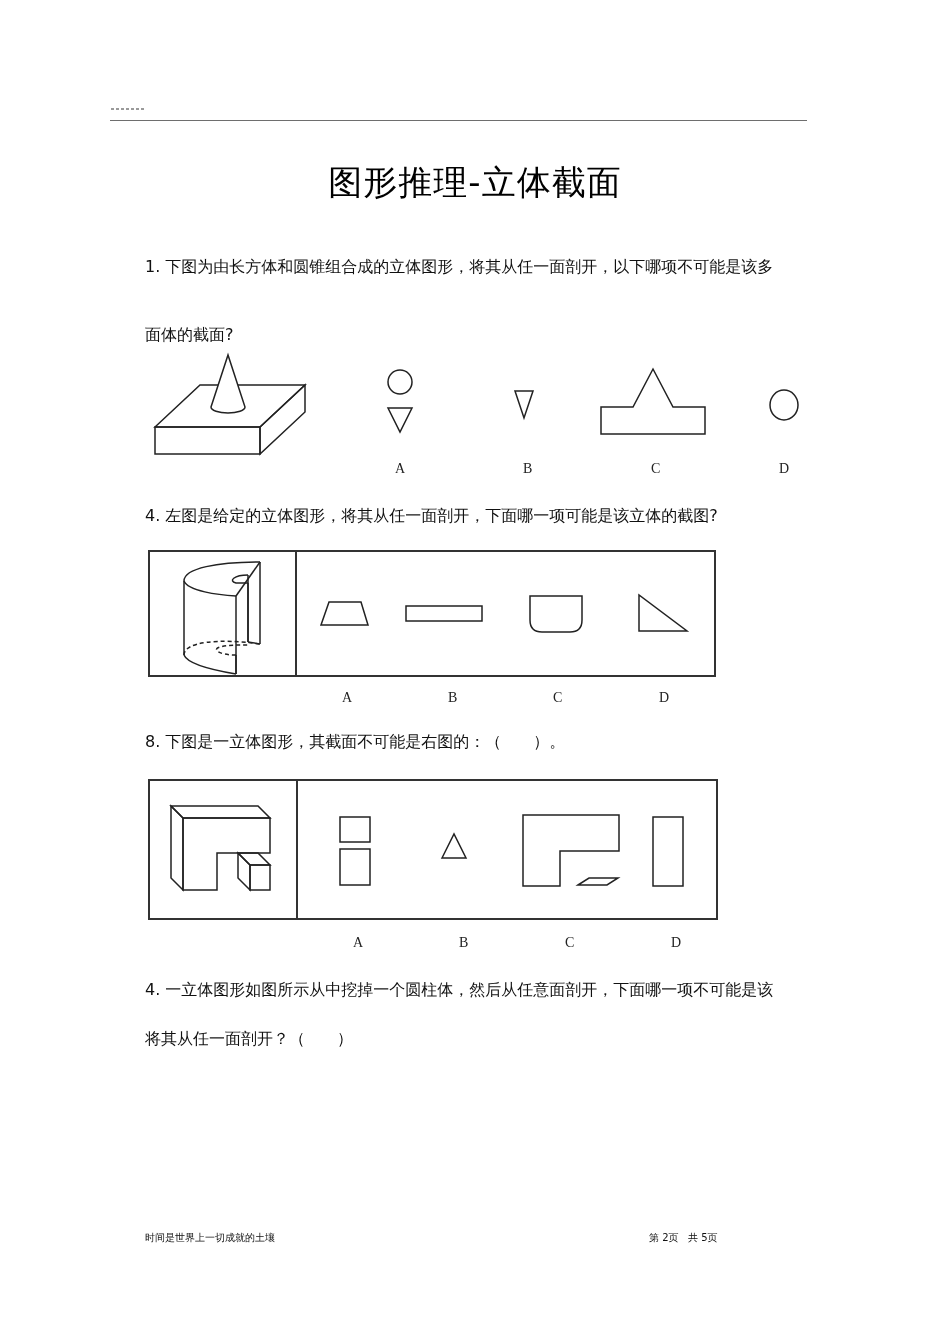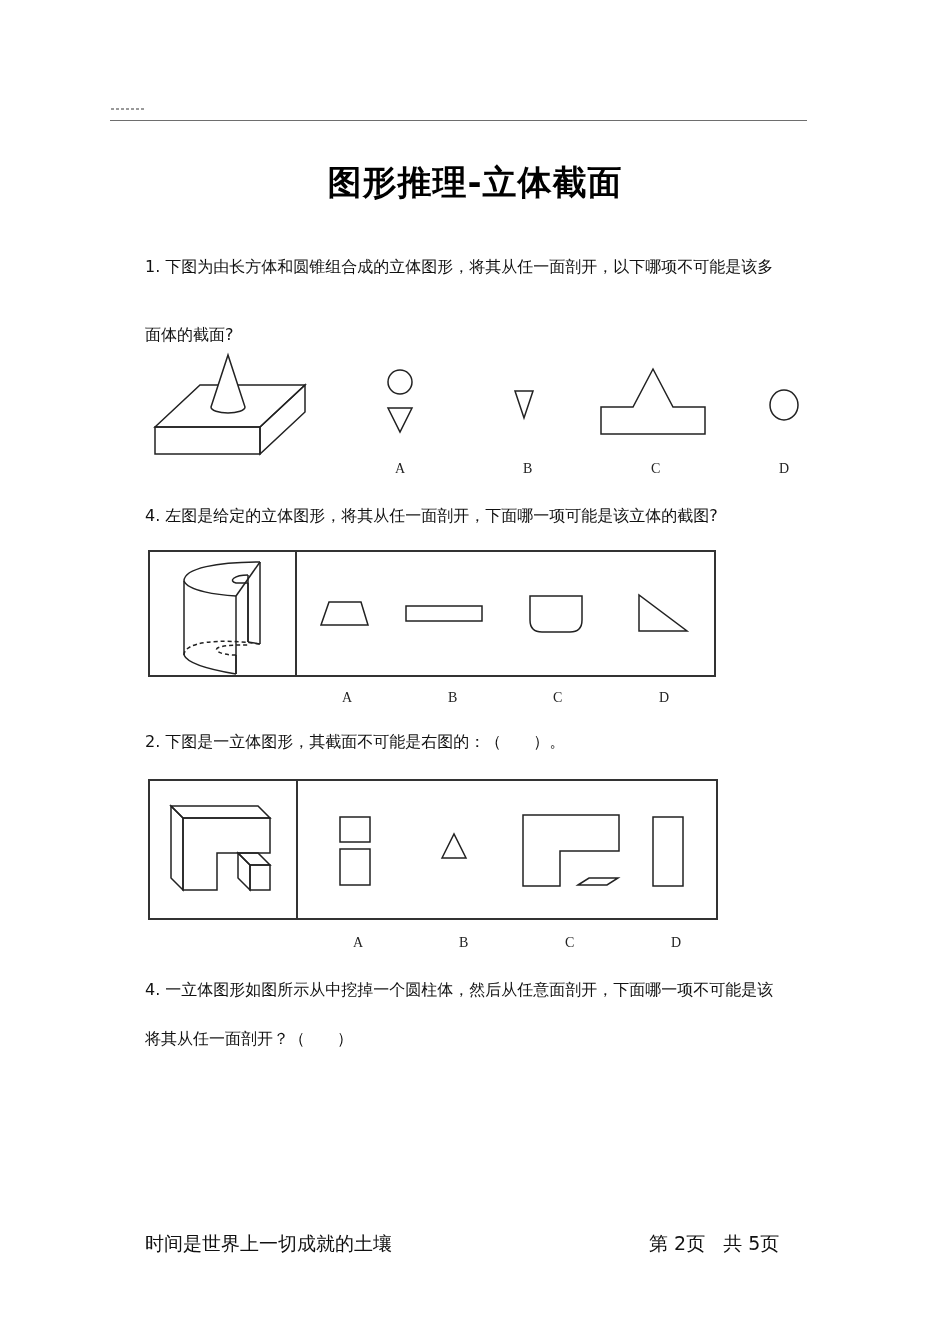--- a/index.html
+++ b/index.html
@@ -2,27 +2,27 @@
 <html><head>
 <meta charset="utf-8">
 <style>
   html, body { margin: 0; padding: 0; background: #ffffff; }
   body { width: 950px; height: 1344px; position: relative; overflow: hidden;
          font-family: "DejaVu Sans", "Liberation Sans", sans-serif; color: #111; }
   .hdr-mark { position: absolute; left: 111px; top: 108px; width: 34px; height: 2px;
               background: repeating-linear-gradient(90deg,#9a9a9a 0 3px,transparent 3px 5px); }
   .hdr-line { position: absolute; left: 110px; top: 120px; width: 697px; height: 1px; background: #6e6e6e; }
   .title { position: absolute; left: 0; width: 950px; top: 160px; text-align: center;
-           font-size: 34px; font-weight: bold; letter-spacing: 1px; color: #000; }
+           font-size: 34px; font-weight: normal; letter-spacing: 1px; color: #000; }
   .q { position: absolute; left: 145px; font-size: 16px; color: #111; white-space: nowrap; }
   .fig { position: absolute; }
   .fig svg { display: block; }
   .opt-label { position: absolute; font-family: "Liberation Serif", "DejaVu Serif", serif;
                font-size: 14px; color: #222; }
-  .footer { position: absolute; top: 1231px; font-size: 19px; color: #111; }
+  .footer { position: absolute; top: 1231px; font-size: 10px; color: #111; }
   svg .s { fill: none; stroke: #222; stroke-width: 1.5; }
   svg .sf { fill: #fff; stroke: #222; stroke-width: 1.5; }
   svg .box { fill: none; stroke: #333; stroke-width: 2; }
   svg .dash { fill: none; stroke: #222; stroke-width: 1.5; stroke-dasharray: 4 3; }
 </style>
 </head>
 <body>
 
 <div class="hdr-mark"></div>
 <div class="hdr-line"></div>
@@ -96,21 +96,21 @@
     <path class="s" d="M382,46 L434,46 L434,70 Q434,82 422,82 L394,82 Q382,82 382,70 Z"></path>
 
     <polygon class="s" points="491,45 491,81 539,81"></polygon>
   </svg>
 </div>
 <div class="opt-label" style="left:342px; top:690px">A</div>
 <div class="opt-label" style="left:448px; top:690px">B</div>
 <div class="opt-label" style="left:553px; top:690px">C</div>
 <div class="opt-label" style="left:659px; top:690px">D</div>
 
-<div class="q" style="top:732px">2. 下图是一立体图形，其截面不可能是右图的：（　　）。</div>
+<div class="q" style="top:732px">8. 下图是一立体图形，其截面不可能是右图的：（　　）。</div>
 
 <div class="fig" style="left:148px; top:779px;">
   <svg width="572" height="143" viewBox="0 0 572 143">
     <rect class="box" x="1" y="1" width="568" height="139"></rect>
     <line class="box" x1="149" y1="1" x2="149" y2="140"></line>
 
     <g>
       <polygon class="s" points="23,27 110,27 122,39 35,39"></polygon>
       <polygon class="s" points="23,27 35,39 35,111 23,99"></polygon>
       <polygon class="s" points="35,39 122,39 122,74 69,74 69,111 35,111"></polygon>

